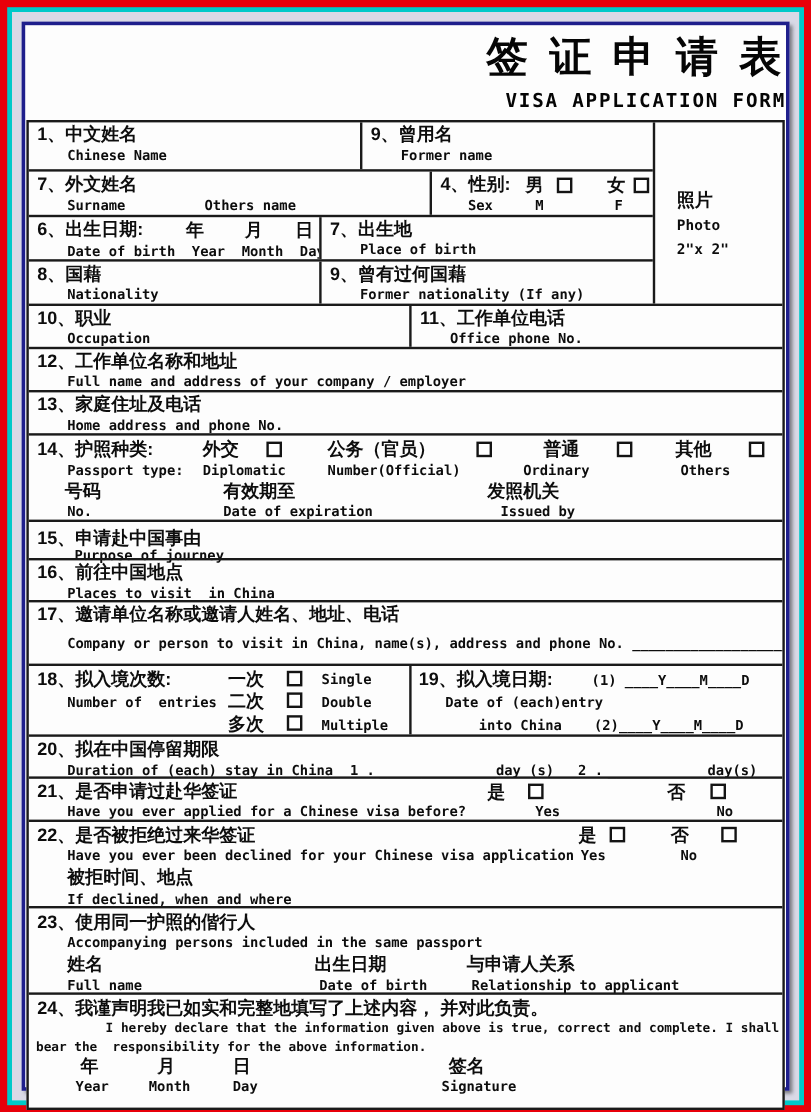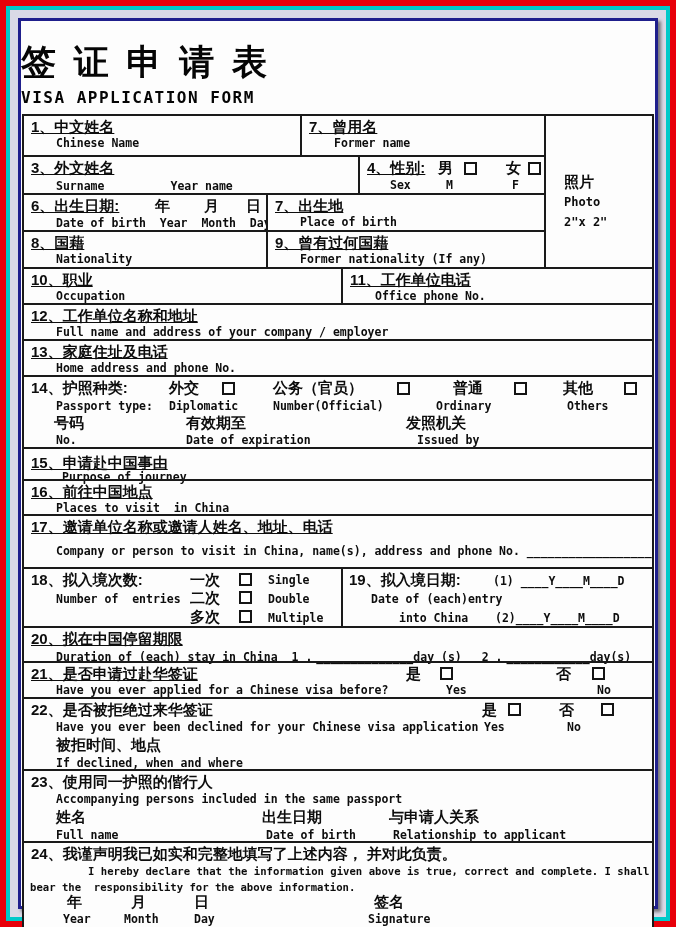--- a/index.html
+++ b/index.html
@@ -7,32 +7,32 @@
   body { position:relative; background:#e8000a; overflow:hidden; }
   .layer-cyan { position:absolute; inset:6px; background:#00c9c9; }
   .layer-fill { position:absolute; inset:10px; background:#d9d9e6; }
   .panel { position:absolute; inset:18px; background:#fdfdfd; border:3px solid #1f1f8c;
            box-shadow:3px 3px 3px rgba(40,40,40,.55); }
   .zh { font-family:"Liberation Sans","DejaVu Sans",sans-serif; font-weight:700;
         font-size:15px; color:#0d0d0d; white-space:pre; }
   .en { font-family:"DejaVu Sans Mono","Liberation Mono",monospace; font-weight:700;
         font-size:11.5px; color:#0d0d0d; white-space:pre; }
   .en-sm { font-size:10.6px; }
-  .hdr { text-align:left; padding-top:19px; }
+  .hdr { text-align:right; padding-top:5px; }
   .title { font-family:"Liberation Sans","DejaVu Sans",sans-serif; font-weight:700;
            font-size:35px; letter-spacing:4px; line-height:44px; color:#050505; }
   .subtitle { font-family:"DejaVu Sans Mono","Liberation Mono",monospace; font-weight:700;
               font-size:16px; letter-spacing:1.5px; line-height:24px; margin-top:2px; color:#050505; }
   .formtable { margin:4px 1px 0 1px; border:2px solid #1a1a1a; background:#fdfdfd; }
   .r { position:relative; border-top:2px solid #1a1a1a; }
   .r:first-child { border-top:none; }
   .flexrow { display:flex; }
   .cell { padding:2px 4px 0 7px; overflow:hidden; }
   .bl { border-left:2px solid #1a1a1a; }
-  .l1 { display:block; line-height:18px;text-decoration:underline; }
+  .l1 { display:block; line-height:18px; }
   .l2 { display:block; line-height:15px; margin-left:25px; }
   .abs { position:absolute; white-space:pre; }
   .cb { display:inline-block; width:13px; height:13px; border:2px solid #141414;
         background:#fff; vertical-align:-1px; }
   .sr { display:flex; border-top:2px solid #1a1a1a; }
   .sr:first-child { border-top:none; }
   .blank { letter-spacing:0; }
 </style>
 </head>
 <body>
@@ -49,28 +49,28 @@
   <div class="formtable">
 
     <div class="r flexrow">
       <div style="width:520px">
         <div class="sr" style="height:39px">
           <div class="cell" style="width:276px">
             <span class="zh l1">1、中文姓名</span>
             <span class="en l2">Chinese Name</span>
           </div>
           <div class="cell bl" style="flex:1">
-            <span class="zh l1">7、曾用名</span>
+            <span class="zh l1">9、曾用名</span>
             <span class="en l2">Former name</span>
           </div>
         </div>
         <div class="sr" style="height:38px">
           <div class="cell" style="width:334px">
-            <span class="zh l1">3、外文姓名</span>
-            <span class="l2"><span class="en">Surname</span><span class="en" style="margin-left:66px">Year name</span></span>
+            <span class="zh l1">7、外文姓名</span>
+            <span class="l2"><span class="en">Surname</span><span class="en" style="margin-left:66px">Others name</span></span>
           </div>
           <div class="cell bl" style="flex:1;position:relative">
             <span class="zh l1">4、性别:</span>
             <span class="zh abs" style="left:78px;top:2px">男</span>
             <span class="cb abs" style="left:104px;top:5px"></span>
             <span class="zh abs" style="left:146px;top:2px">女</span>
             <span class="cb abs" style="left:168px;top:5px"></span>
             <span class="en abs" style="left:30px;top:21px">Sex</span>
             <span class="en abs" style="left:86px;top:21px">M</span>
             <span class="en abs" style="left:152px;top:21px">F</span>

